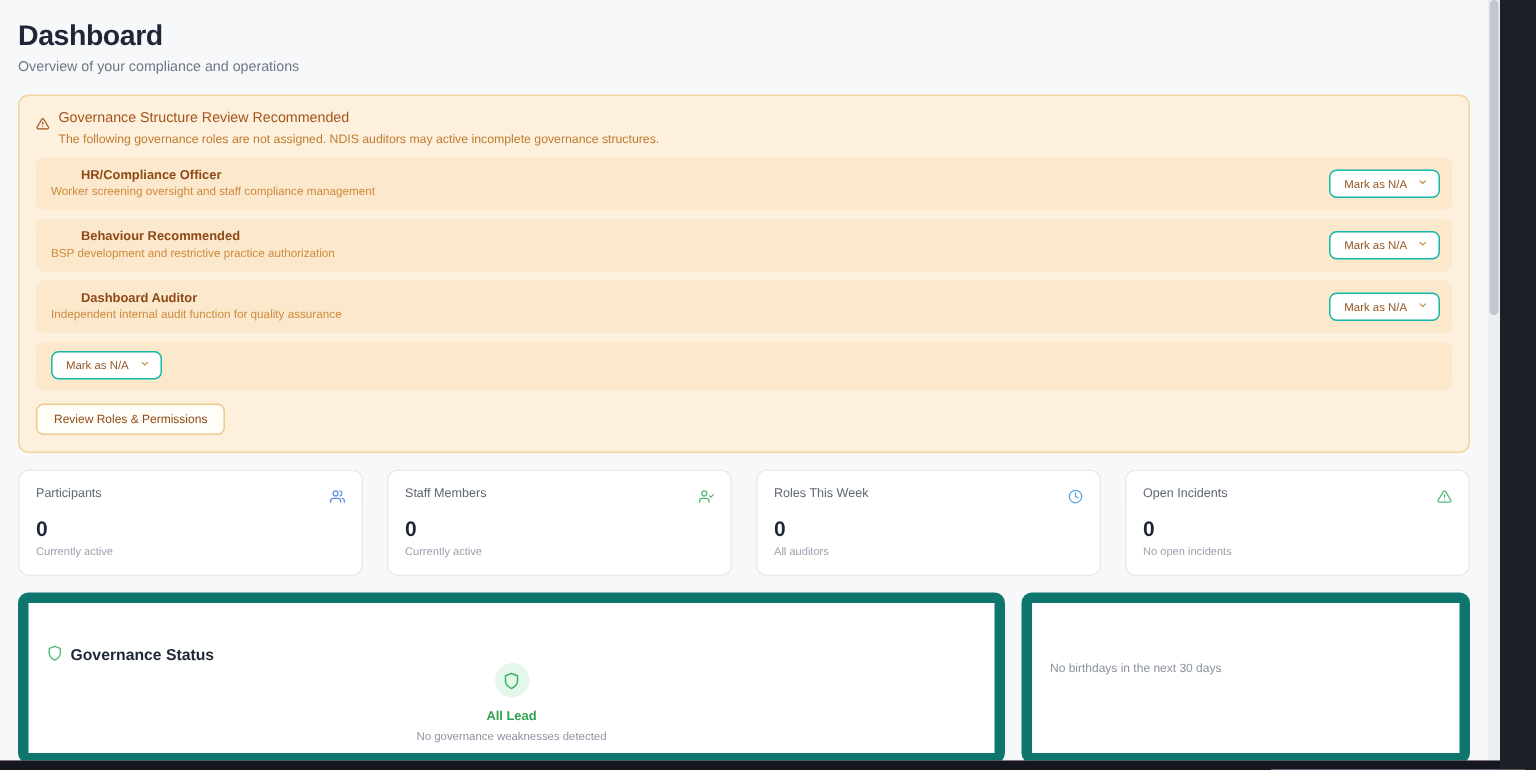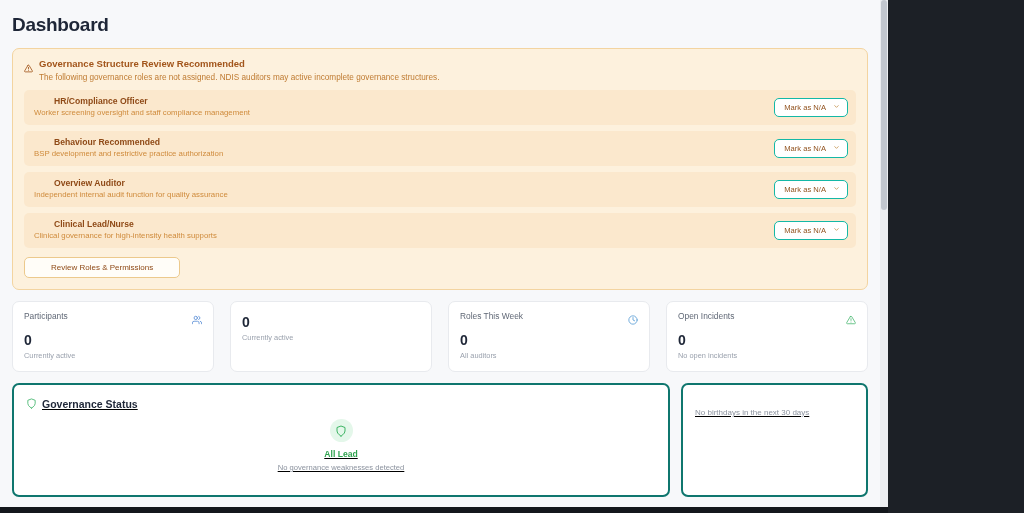--- a/index.html
+++ b/index.html
@@ -4,21 +4,21 @@
 <style>
   * { box-sizing: border-box; margin: 0; padding: 0; }
   html, body {
     width: 1024px; height: 513px;
     overflow: hidden;
     background: #1c2026;
     font-family: "Liberation Sans", sans-serif;
   }
   #page {
     position: relative;
-    width: 888px; height: 513px;
+    width: 1000px; height: 513px;
     background: #f0abfc;
     overflow: hidden;
   }
   #scroll-area {
     position: absolute;
     inset: 0 8px 6px 0;
     background: #f7f8fa;
     overflow: hidden;
   }
   .inner { padding: 14px 12px 0 12px; }
@@ -36,21 +36,21 @@
   .alert {
     margin-top: 12px;
     background: #fdf1dd;
     border: 1px solid #f3d4a0;
     border-radius: 7px;
     padding: 9px 11px 11px 11px;
   }
   .alert-head { display: flex; align-items: flex-start; gap: 6px; }
   .alert-ico { flex: 0 0 auto; margin-top: 1px; }
   .alert-title {
-    font-size: 9.5px; font-weight: bold; color: #a2551b; line-height: 12px;
+    font-size: 9.5px; font-weight: normal; color: #a2551b; line-height: 12px;
   }
   .alert-desc {
     font-size: 8.2px; color: #bf7b32; line-height: 11px; margin-top: 2px;
   }
   .roles { margin-top: 7px; display: flex; flex-direction: column; gap: 6px; }
   .role-row {
     background: #fbe8cd;
     border-radius: 5px;
     padding: 6px 8px 7px 10px;
     display: flex; align-items: center; justify-content: space-between;
@@ -71,21 +71,21 @@
     font-size: 7.6px; color: #92531f; white-space: nowrap;
     cursor: pointer;
   }
   .chev { color: #c89a5c; }
   .review-btn {
     margin-top: 9px;
     display: inline-flex; align-items: center;
     background: #fffdf8;
     border: 1px solid #ecc98c;
     border-radius: 5px;
-    padding: 5px 26px;
+    padding: 5px 11px;
     font-size: 8px; color: #8f4a17; cursor: pointer;
   }
 
   
   .stats {
     margin-top: 11px;
     display: grid; grid-template-columns: repeat(4, 1fr); gap: 16px;
   }
   .stat-card {
     background: #fff; border: 1px solid #e8eaee; border-radius: 7px;
@@ -98,23 +98,22 @@
     line-height: 17px; margin-top: 3px;
   }
   .stat-sub { font-size: 7.4px; color: #9aa1ad; line-height: 10px; margin-top: 2px; }
 
   
   .mid {
     margin-top: 11px;
     display: grid; grid-template-columns: 658px 1fr; gap: 11px;
   }
   .panel {
-    background: #fff; border: 2px solid #0f766e; border-radius: 7px;
-    padding: 10px 12px 12px 12px;
-    text-decoration: underline;
+    background: #fff; border: 7px solid #0f766e; border-radius: 7px;
+    padding: 26px 12px 12px 12px;
   }
   .panel-head { display: flex; align-items: center; gap: 5px; }
   .panel-title { font-size: 10.5px; font-weight: bold; color: #1e2637; line-height: 14px; }
   .gov-panel { height: 114px; display: flex; flex-direction: column; }
   .gov-body {
     flex: 1; display: flex; flex-direction: column;
     align-items: center; justify-content: center; gap: 0;
     margin-top: -4px;
   }
   .shield-badge {
@@ -146,20 +145,21 @@
 </style>
 </head>
 <body>
 
 <div id="page">
   <div id="scroll-area">
     <div class="inner">
 
       <div>
         <div class="page-title">Dashboard</div>
+        <div class="page-sub">Overview of your compliance and operations</div>
       </div>
 
       <div class="alert">
         <div class="alert-head">
           <span class="alert-ico">
             <svg width="9" height="9" viewBox="0 0 24 24" fill="none" stroke="#a2551b" stroke-width="2.2" stroke-linecap="round" stroke-linejoin="round">
               <path d="M10.3 3.9 1.8 18.2A2 2 0 0 0 3.5 21h17a2 2 0 0 0 1.7-2.8L13.7 3.9a2 2 0 0 0-3.4 0z"></path>
               <line x1="12" y1="9" x2="12" y2="13"></line>
                 <line x1="12" y1="17" x2="12.01" y2="17"></line>
             </svg>
@@ -196,38 +196,34 @@
               <span class="chev">
                 <svg width="7" height="7" viewBox="0 0 24 24" fill="none" stroke="currentColor" stroke-width="3" stroke-linecap="round" stroke-linejoin="round">
                     <polyline points="6 9 12 15 18 9"></polyline>
                   </svg>
               </span>
             </div>
           </div>
 
           <div class="role-row">
             <div>
-              <div class="role-name">Overview Auditor</div>
+              <div class="role-name">Dashboard Auditor</div>
               <div class="role-desc">Independent internal audit function for quality assurance</div>
             </div>
             <div class="na-btn">
               <span>Mark as N/A</span>
               <span class="chev">
                 <svg width="7" height="7" viewBox="0 0 24 24" fill="none" stroke="currentColor" stroke-width="3" stroke-linecap="round" stroke-linejoin="round">
                     <polyline points="6 9 12 15 18 9"></polyline>
                   </svg>
               </span>
             </div>
           </div>
 
           <div class="role-row">
-            <div>
-              <div class="role-name">Clinical Lead/Nurse</div>
-              <div class="role-desc">Clinical governance for high-intensity health supports</div>
-            </div>
             <div class="na-btn">
               <span>Mark as N/A</span>
               <span class="chev">
                 <svg width="7" height="7" viewBox="0 0 24 24" fill="none" stroke="currentColor" stroke-width="3" stroke-linecap="round" stroke-linejoin="round">
                     <polyline points="6 9 12 15 18 9"></polyline>
                   </svg>
               </span>
             </div>
           </div>
         </div>
@@ -246,20 +242,30 @@
                 <path d="M23 21v-2a4 4 0 0 0-3-3.87"></path>
                   <path d="M16 3.13a4 4 0 0 1 0 7.75"></path>
               </svg>
             </span>
           </div>
           <div class="stat-value">0</div>
           <div class="stat-sub">Currently active</div>
         </div>
 
         <div class="stat-card">
+          <div class="stat-top">
+            <div class="stat-label">Staff Members</div>
+            <span>
+              <svg width="10" height="10" viewBox="0 0 24 24" fill="none" stroke="#4fba76" stroke-width="2" stroke-linecap="round" stroke-linejoin="round">
+                <path d="M16 21v-2a4 4 0 0 0-4-4H5a4 4 0 0 0-4 4v2"></path>
+                  <circle cx="8.5" cy="7" r="4"></circle>
+                <polyline points="17 11 19 13 23 9"></polyline>
+              </svg>
+            </span>
+          </div>
           <div class="stat-value">0</div>
           <div class="stat-sub">Currently active</div>
         </div>
 
         <div class="stat-card">
           <div class="stat-top">
             <div class="stat-label">Roles This Week</div>
             <span>
               <svg width="10" height="10" viewBox="0 0 24 24" fill="none" stroke="#5b9fd6" stroke-width="2" stroke-linecap="round" stroke-linejoin="round">
                 <circle cx="12" cy="12" r="10"></circle>

